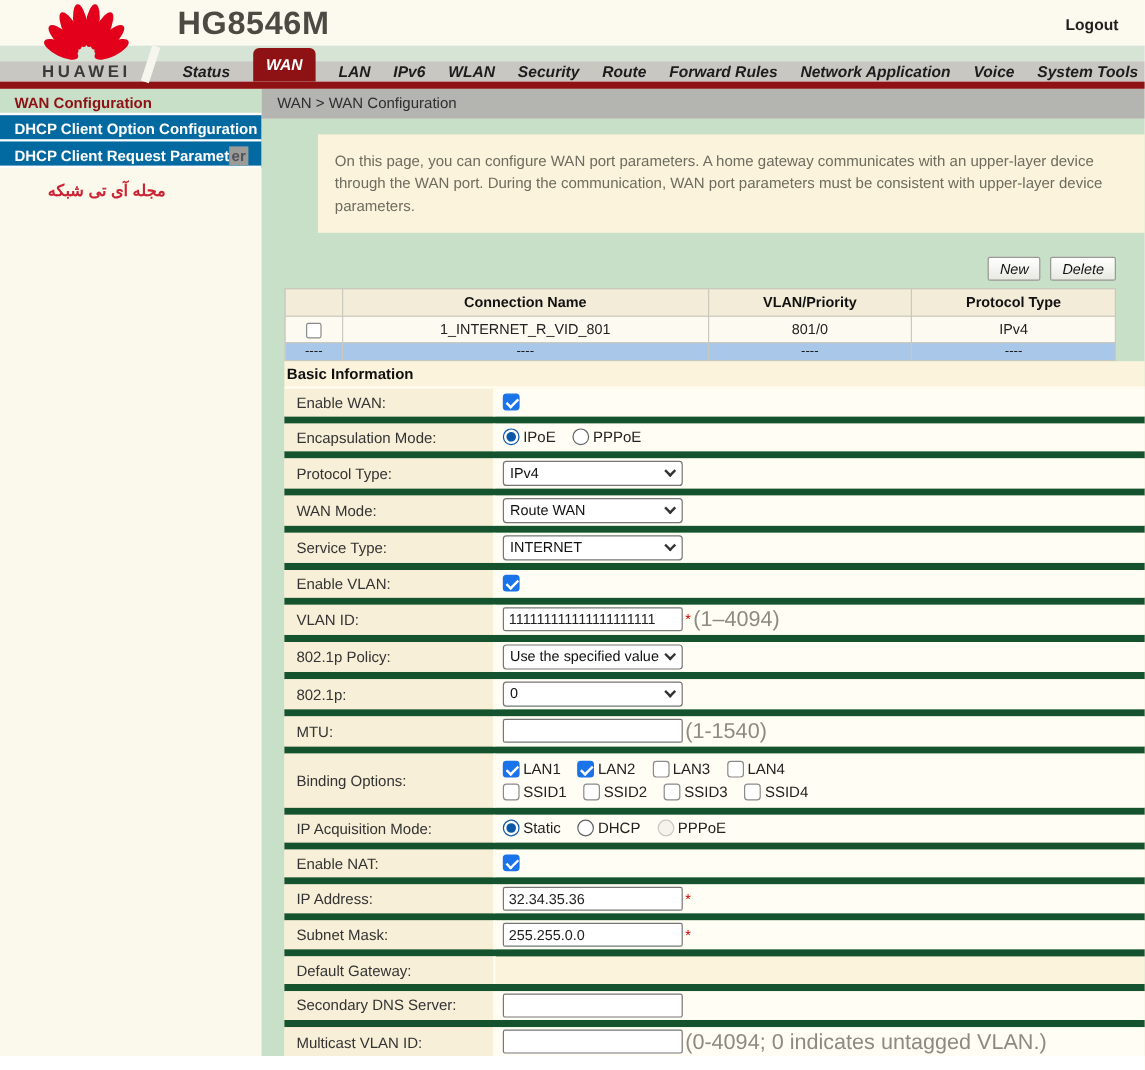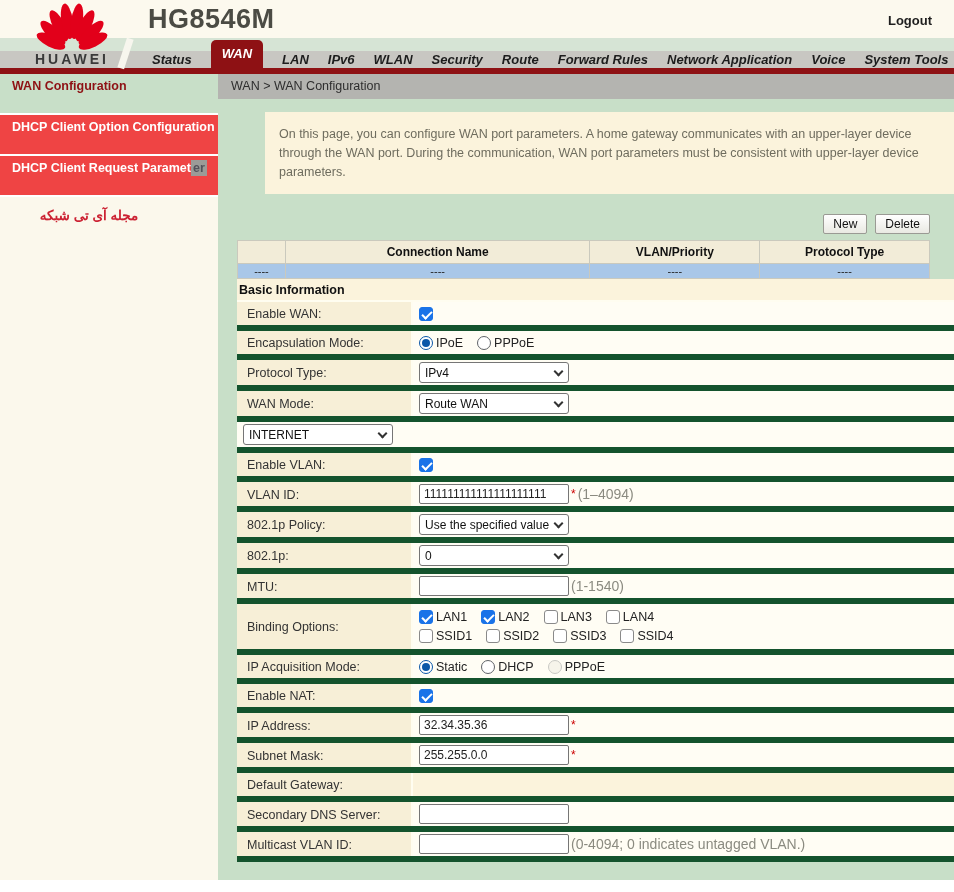--- a/index.html
+++ b/index.html
@@ -29,44 +29,44 @@
   .tabs { position:absolute; left:152px; top:38px; height:30px; display:flex; align-items:flex-end; gap:19px; z-index:2;font-style:italic; }
   .tab { font-size:13px; font-weight:bold; color:#1d1d1d; height:17px; line-height:17px; cursor:pointer; white-space:nowrap; }
   .tab.active {
     background:#8e1114; color:#ffffff; height:28px; line-height:28px;
     padding:0 11px; border-radius:5px 5px 0 0;
   }
   
   .main { display:flex; width:954px; height:806px; overflow:hidden; background:#fbf8ec; }
   .sidebar { width:218px; background:#fbf8ec; flex:none; }
   .menu-item {
-    height:41px; line-height:25px; padding-left:12px; font-size:12.5px; font-weight:bold;
+    height:22px; line-height:25px; padding-left:12px; font-size:12.5px; font-weight:bold;
     border-bottom:2px solid #ffffff; cursor:pointer; white-space:nowrap; overflow:hidden;
   }
   .menu-item.active { background:#c8dfc8; color:#8e1114; }
-  .menu-item.slate { background:#ef4444; color:#ffffff; }
+  .menu-item.slate { background:#0369a1; color:#ffffff; }
   .tip { background:#9b9b97; color:#52525a; padding:1px 2px; font-weight:bold; }
   .sidebar-note {
     direction:rtl; text-align:center; color:#cc2233; font-weight:bold;
     font-size:13.5px; padding:10px 40px 0 0; 
   }
   .content { flex:1; display:flex; flex-direction:column; }
   .breadcrumb-bar {
     height:25px; line-height:25px; background:#b4b4b0; color:#2e2e2e;
     font-size:12.5px; padding-left:13px;
   }
   .green-panel { flex:1; background:#c8dfc8; padding:13px 24px 12px 19px; }
   .info-box {
     background:#fbf3dc; color:#6e6c5e; font-size:12.5px; line-height:1.5;
     padding:13px 14px; width:693px;margin-left:28px;
   }
   .action-row { width:693px; display:flex; justify-content:flex-end; gap:8px; margin:20px 0 6px 0; }
   .btn {
     background:linear-gradient(#ffffff,#e9e9e2); border:1px solid #9a9a94; border-radius:2px;
-    font-size:12px; color:#111; padding:2px 9px; font-family:"Liberation Sans", sans-serif; cursor:pointer;
+    font-size:12px; color:#111; padding:2px 9px; font-family:"Liberation Sans", sans-serif; cursor:pointer;font-style:italic;
   }
   
   table.conn { width:693px; border-collapse:collapse; font-size:12px; }
   table.conn th {
     background:#f2ecd8; font-weight:bold; color:#111; text-align:center;
     border:1px solid #cac9bd; padding:4px 2px;
   }
   table.conn td {
     background:#fdfbf1; text-align:center; border:1px solid #cac9bd; padding:3px 2px; color:#222;
   }
@@ -118,21 +118,21 @@
     width:7px; height:7px; border-right:2px solid #333; border-bottom:2px solid #333;
     transform:rotate(45deg); margin-top:-3px; flex:none;
   }
   
   .ti {
     width:150px; height:20px; border:1px solid #767676; border-radius:2px; background:#fff;
     font-size:12px; color:#222; padding:0 4px; font-family:"Liberation Sans", sans-serif; flex:none;
   }
   .ti.focused { border:2px solid #000000; height:22px; width:154px; }
   .req { color:#cc0000; font-size:12px; }
-  .hint { color:#8b8b80; font-size:14px; }
+  .hint { color:#8b8b80; font-size:18px; }
 </style>
 </head>
 <body>
 
 <div class="header">
   <div class="strip-top"></div>
   <div class="strip-green"></div>
   <div class="strip-gray"></div>
   <div class="strip-red"></div>
 
@@ -224,20 +224,26 @@
             <col style="width:170px">
             <col style="width:170px">
           </colgroup>
         <tbody>
             <tr>
           <th></th>
           <th>Connection Name</th>
           <th>VLAN/Priority</th>
           <th>Protocol Type</th>
         </tr>
+        <tr>
+          <td><span class="tbl-cb"></span></td>
+          <td>1_INTERNET_R_VID_801</td>
+          <td>801/0</td>
+          <td>IPv4</td>
+        </tr>
         <tr class="sel-row">
           <td>----</td>
           <td>----</td>
           <td>----</td>
           <td>----</td>
         </tr>
       </tbody>
         </table>
 
       <div class="form-box">
@@ -279,20 +285,21 @@
           <div class="flabel">WAN Mode:</div>
           <div class="fvalue">
             <span class="sel">
               <span>Route WAN</span>
               <span class="chev"></span>
             </span>
           </div>
         </div>
 
         <div class="frow">
+          <div class="flabel">Service Type:</div>
           <div class="fvalue">
             <span class="sel">
               <span>INTERNET</span>
               <span class="chev"></span>
             </span>
           </div>
         </div>
 
         <div class="frow">
           <div class="flabel">Enable VLAN:</div>

